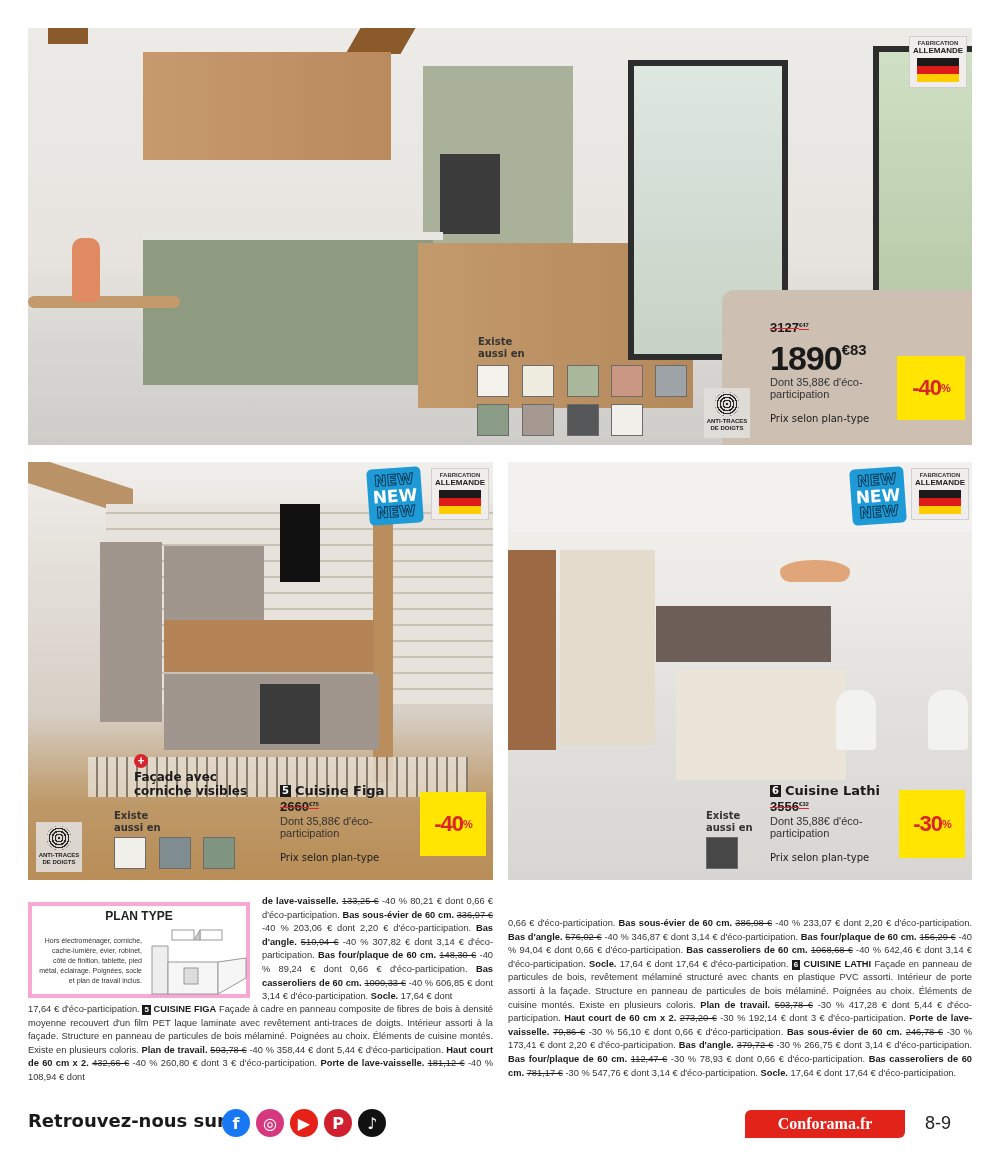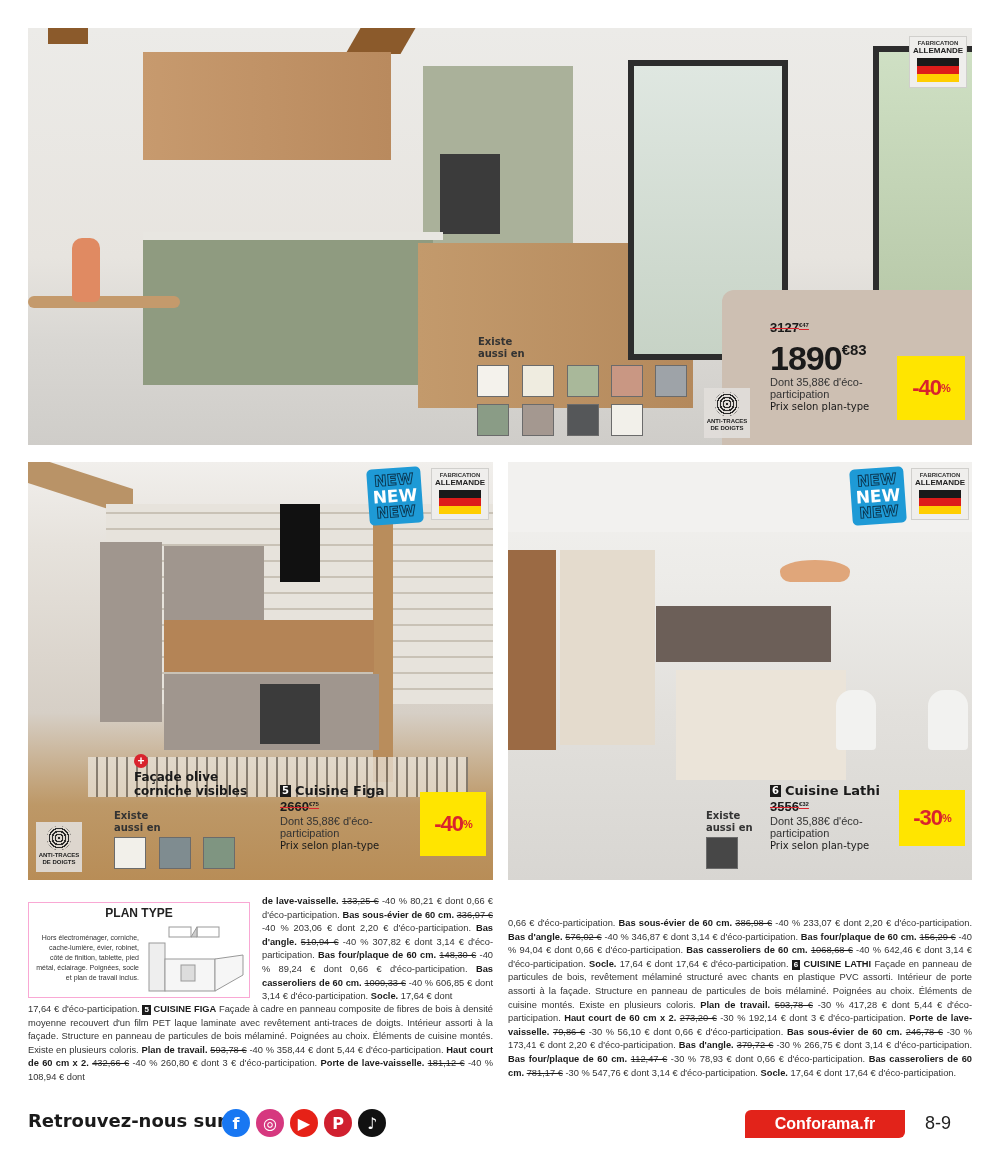--- a/index.html
+++ b/index.html
@@ -19,21 +19,21 @@
 
   
   .price-block { position: absolute; }
   .product-title { font-family: "DejaVu Sans", sans-serif; font-weight: bold; font-size: 13px; line-height: 15px; color: #1a1a1a; }
   .num-badge { display: inline-block; background: #1a1a1a; color: #fff; font-size: 10px; line-height: 12px; padding: 0 2px; margin-right: 4px; vertical-align: 1px; }
   .old-price { font-family: "Liberation Sans", sans-serif; font-weight: bold; font-size: 13px; text-decoration: line-through; text-decoration-color: #d9232d; color: #1a1a1a; line-height: 13px; }
   .old-price sup { font-size: 6px; }
   .new-price { font-family: "Liberation Sans", sans-serif; font-weight: bold; font-size: 34px; line-height: 32px; letter-spacing: -1px; color: #1a1a1a; }
   .new-price sup { font-size: 15px; vertical-align: 15px; letter-spacing: 0; }
   .eco { font-family: "Liberation Sans", sans-serif; font-size: 11px; color: #333; margin-top: 2px; }
-  .plan-note { font-family: "DejaVu Sans", sans-serif; font-size: 10px; color: #1a1a1a; margin-top: 1px; }
+  .plan-note { font-family: "DejaVu Sans", sans-serif; font-size: 10px; color: #1a1a1a; margin-top: 13px; }
 
   .discount { position: absolute; background: #ffe500; color: #d9232d; font-family: "Liberation Sans", sans-serif; font-weight: bold;
     display: flex; align-items: center; justify-content: center; font-size: 22px; letter-spacing: -1px; }
   .discount sup { font-size: 11px; vertical-align: 10px; }
 
   .swatch-label { position: absolute; font-family: "DejaVu Sans", sans-serif; font-weight: bold; font-size: 10px; line-height: 12px; color: #333; }
   .swatch { position: absolute; width: 32px; height: 32px; border: 1px solid #6b6b6b; }
 
   .badge-de { position: absolute; width: 58px; height: 52px; background: #efeeec; border: 1px solid #d0cfcc; text-align: center; padding-top: 3px; }
   .badge-de .l1 { font-family: "Liberation Sans", sans-serif; font-size: 6px; font-weight: bold; color: #333; }
@@ -49,35 +49,35 @@
 
   .antitrace { position: absolute; width: 46px; height: 50px; background: rgba(225,222,218,0.9); text-align: center; }
   .antitrace .fp { width: 24px; height: 24px; margin: 4px auto 2px; border-radius: 50%;
     background: repeating-radial-gradient(circle, #2a2a2a 0 1.5px, transparent 1.5px 3px); }
   .antitrace .t { font-family: "Liberation Sans", sans-serif; font-size: 6px; font-weight: bold; line-height: 7px; color: #222; }
 
   .plus-note { position: absolute; font-family: "DejaVu Sans", sans-serif; font-weight: bold; font-size: 12px; line-height: 14px; color: #1a1a1a; }
   .plus-icon { position: absolute; width: 14px; height: 14px; border-radius: 50%; background: #d9232d; color: #fff; font-size: 12px; line-height: 14px; text-align: center; font-weight: bold; }
 
   
-  #plan-type { position: absolute; left: 28px; top: 902px; width: 222px; height: 96px; border: 1px solid #f9a8d4; background: #fff; }
+  #plan-type { position: absolute; left: 28px; top: 902px; width: 222px; height: 96px; border: 4px solid #f9a8d4; background: #fff; }
   #plan-type .pt-title { position: absolute; left: 0; right: 0; top: 3px; text-align: center; font-family: "Liberation Sans", sans-serif; font-weight: bold; font-size: 12px; color: #222; }
   #plan-type .pt-text { position: absolute; left: 6px; top: 30px; width: 104px; text-align: right; font-family: "Liberation Sans", sans-serif; font-size: 7px; line-height: 10px; color: #333; }
   #plan-type .pt-drawing { position: absolute; left: 118px; top: 22px; width: 98px; height: 70px; }
 
   .body-text { position: absolute; font-family: "Liberation Sans", sans-serif; font-size: 9.3px; line-height: 13.6px; color: #333; text-align: justify; }
   .body-text b { color: #1a1a1a; }
   .body-text s { text-decoration-color: #1a1a1a; }
   .body-text .nb { display: inline-block; background: #1a1a1a; color: #fff; font-size: 8px; line-height: 10px; padding: 0 2px; font-weight: bold; }
 
   
   #footer-follow { position: absolute; left: 28px; top: 1110px; font-family: "DejaVu Sans", sans-serif; font-weight: bold; font-size: 18px; color: #1a1a1a; }
   .social { position: absolute; top: 1109px; width: 28px; height: 28px; border-radius: 50%; color: #fff; display: flex; align-items: center; justify-content: center; font-family: "DejaVu Sans", sans-serif; font-weight: bold; }
   #site-link { position: absolute; left: 745px; top: 1110px; width: 160px; height: 28px; background: #e2231a; border-radius: 6px 0 6px 0;
-    color: #fff; font-family: Liberation Sans, sans-serif; font-weight: bold; font-size: 16px; display: flex; align-items: center; justify-content: center; }
+    color: #fff; font-family: Liberation Serif, serif; font-weight: bold; font-size: 16px; display: flex; align-items: center; justify-content: center; }
   #page-num { position: absolute; left: 925px; top: 1113px; font-family: "Liberation Sans", sans-serif; font-size: 18px; color: #222; }
 </style>
 </head>
 <body>
 
 <div id="panel-top" class="panel">
 
   <div class="shape" style="left:20px;top:0;width:40px;height:16px;background:#8b5a2b;"></div>
   <div class="shape" style="left:325px;top:0;width:55px;height:26px;background:#8b5a2b;transform:skewX(-30deg);"></div>
   <div class="shape" style="left:115px;top:24px;width:248px;height:108px;background:linear-gradient(90deg,#c79a6e,#b98a5e);"></div>
@@ -156,21 +156,21 @@
     <div class="l2">ALLEMANDE</div>
     <div class="flag">
         <div class="b"></div>
         <div class="r"></div>
         <div class="g"></div>
       </div>
   </div>
 
   <div class="plus-icon" style="left:106px;top:292px;">+</div>
   <div class="plus-note" style="left:106px;top:308px;">
-    <div>Façade olive</div>
+    <div>Façade avec</div>
     <div>corniche visibles</div>
   </div>
 
   <div class="antitrace" style="left:8px;top:360px;">
     <div class="fp"></div>
     <div class="t">ANTI-TRACES</div>
     <div class="t">DE DOIGTS</div>
   </div>
 
   <div class="swatch-label" style="left:86px;top:348px;">
@@ -223,21 +223,21 @@
     <div>aussi en</div>
   </div>
   <div class="swatch" style="left: 198px; top: 375px; background: rgb(71, 71, 71);"></div>
 
   <div class="price-block" style="left:262px;top:321px;width:130px;">
     <div class="product-title"><span class="num-badge">6</span><span>Cuisine Lathi</span></div>
     <div class="old-price"><span>3556</span><sup>€32</sup></div>
     <div class="eco">Dont 35,88€ d'éco-participation</div>
     <div class="plan-note">Prix selon plan-type</div>
   </div>
-  <div class="discount" style="left:391px;top:328px;width:66px;height:56px;">
+  <div class="discount" style="left:391px;top:328px;width:66px;height:68px;">
       <span>-30</span>
       <sup>%</sup>
     </div>
 </div>
 
 <div id="plan-type">
   <div class="pt-title">PLAN TYPE</div>
   <div class="pt-text">Hors électroménager, corniche, cache-lumière, évier, robinet, côté de finition, tablette, pied métal, éclairage. Poignées, socle et plan de travail inclus.</div>
   <svg class="pt-drawing" viewBox="0 0 98 70">
     <rect x="22" y="2" width="22" height="10" fill="none" stroke="#999"></rect>

